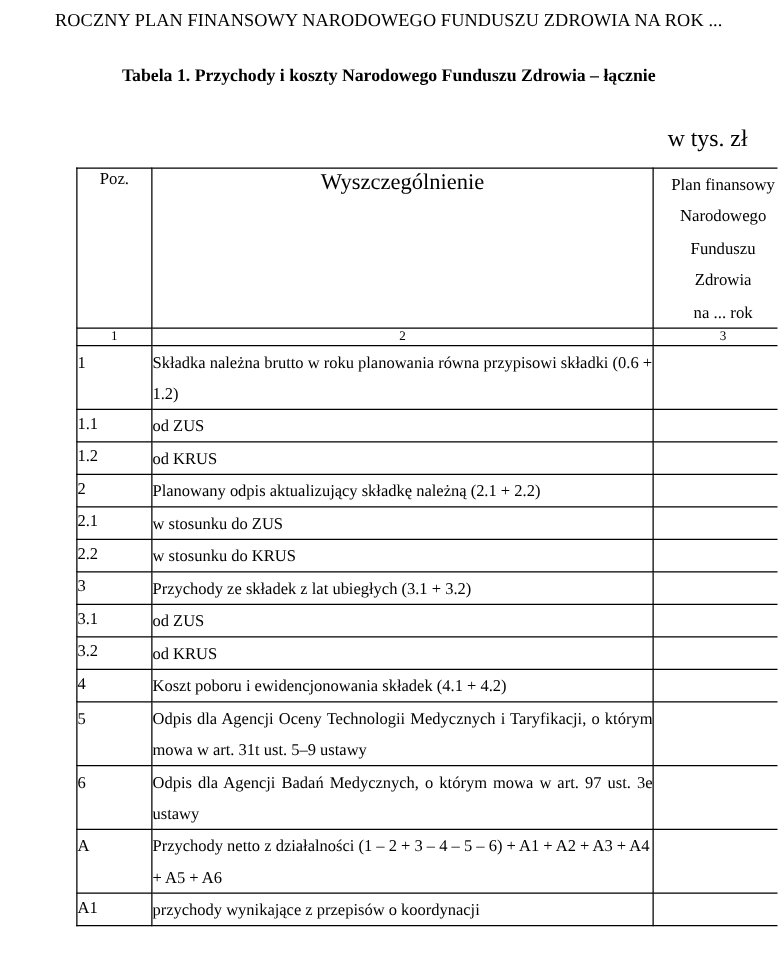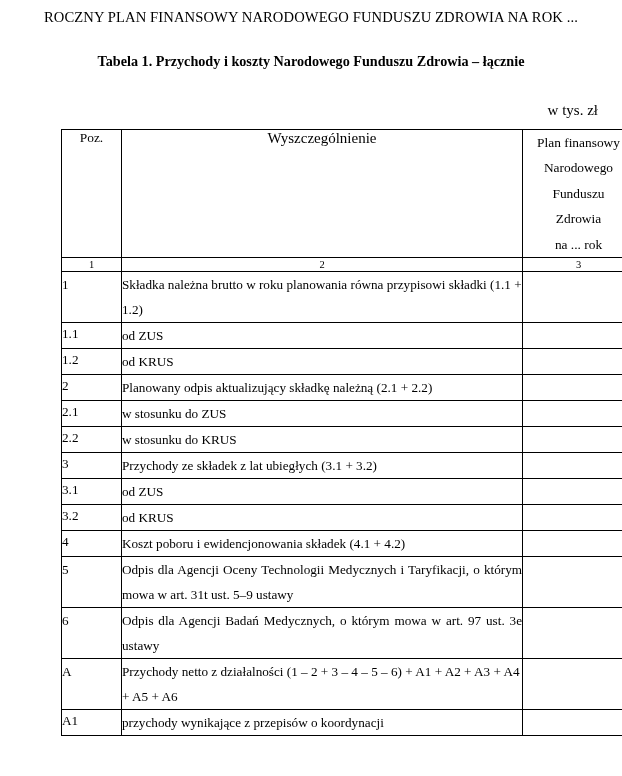--- a/index.html
+++ b/index.html
@@ -38,21 +38,21 @@
     padding: 11px 18px 0 18px;
     font-size: 14.2px;
     font-weight: 700;
     text-align: center;
     line-height: 1.25;
     white-space: nowrap;
   }
   .unit-label {
     margin: 0;
     padding: 14px 24px 0 0;
-    font-size: 15px;
+    font-size: 19px;
     text-align: right;
     line-height: 1.2;
   }
 
   
   .table-wrap {
     padding: 10px 0 0 25px;
     margin-left: 36px;
   }
   table.fin-table {
@@ -77,21 +77,21 @@
     height: 126px;
     text-align: center;
     vertical-align: middle;
     font-weight: 400;
     font-size: 13.4px;
   }
   .th-desc {
     text-align: center;
     vertical-align: middle;
     font-weight: 400;
-    font-size: 15px;
+    font-size: 18px;
   }
   .th-plan {
     vertical-align: middle;
     font-weight: 400;
     font-size: 13.4px;
     padding: 4px 4px;
   }
   .th-plan .hline {
     display: block;
     line-height: 25.5px;
@@ -161,21 +161,21 @@
         </tr>
         <tr class="numrow">
           <td>1</td>
           <td>2</td>
           <td>3</td>
         </tr>
       </thead>
       <tbody id="table-body">
           <tr class="r1">
             <td class="cell-poz">1</td>
-            <td class="cell-desc">Składka należna brutto w roku planowania równa przypisowi składki (1.1 + 1.2)</td>
+            <td class="cell-desc">Składka należna brutto w roku planowania równa przypisowi składki (0.6 + 1.2)</td>
             <td class="cell-plan"></td>
           </tr>
           <tr>
             <td class="cell-poz">1.1</td>
             <td class="cell-desc">od ZUS</td>
             <td class="cell-plan"></td>
           </tr>
           <tr>
             <td class="cell-poz">1.2</td>
             <td class="cell-desc">od KRUS</td>

